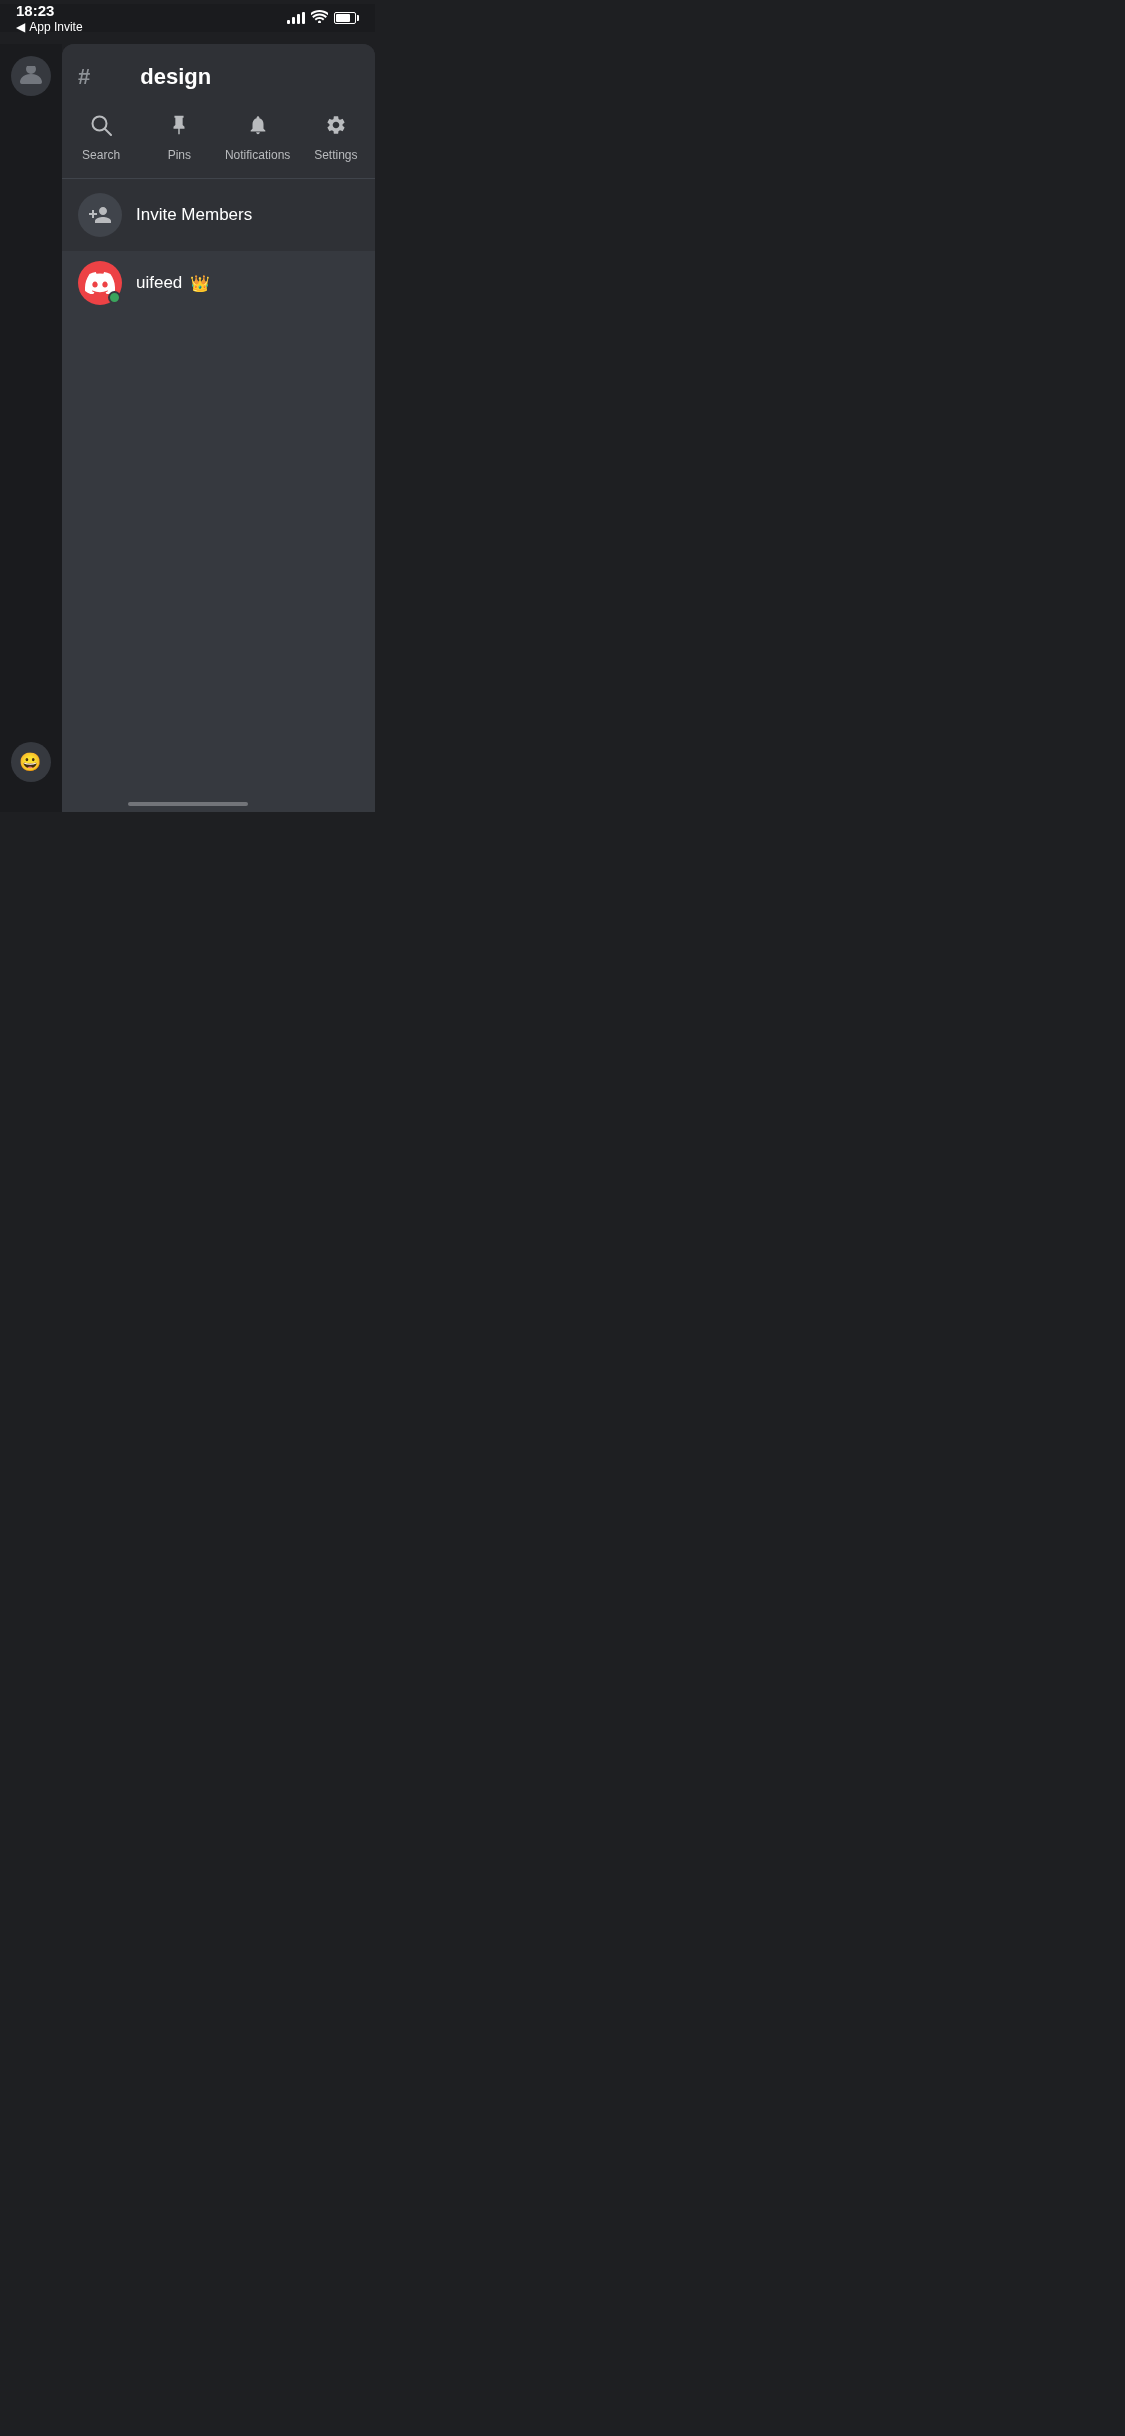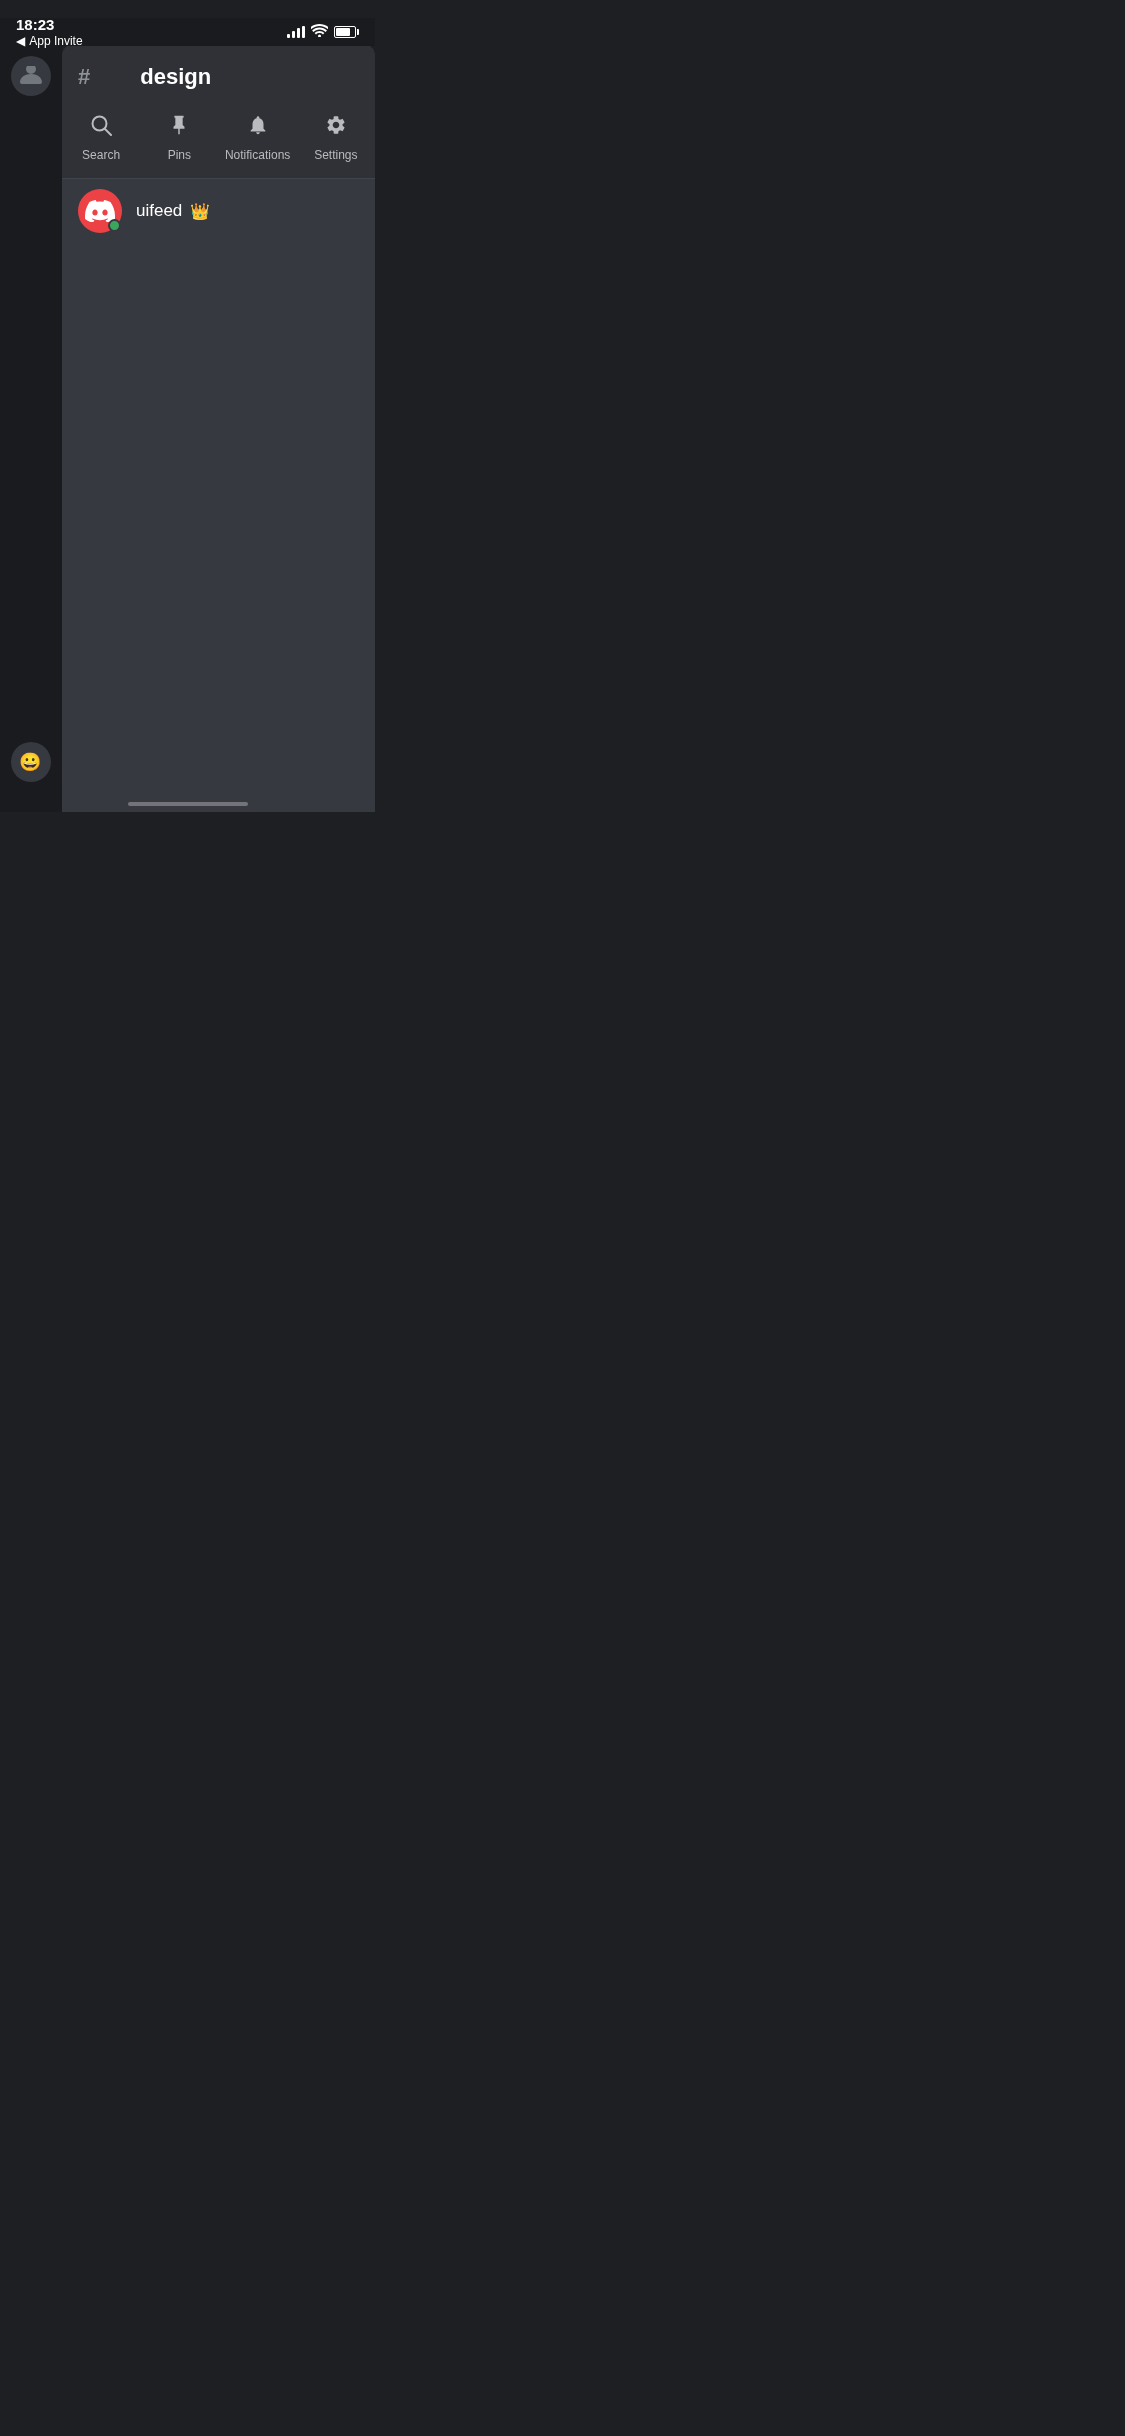--- a/index.html
+++ b/index.html
@@ -11,21 +11,21 @@
       background: #1e1f22;
       font-family: -apple-system, BlinkMacSystemFont, 'Helvetica Neue', sans-serif;
       color: #ffffff;
       overflow: hidden;
       position: relative;
     }
 
     
     .status-bar {
       position: absolute;
-      top: 18px;
+      top: 4px;
       left: 0;
       right: 0;
       height: 28px;
       background: #1a1b1e;
       display: flex;
       align-items: center;
       justify-content: space-between;
       padding: 0 16px;
       z-index: 100;
     }
@@ -417,20 +417,28 @@
         </svg>
       </span>
       <span class="toolbar-label">Settings</span>
     </div>
   </div>
 
   <div class="divider"></div>
 
   <div class="members-list">
 
+    <div class="invite-row">
+      <div class="invite-avatar">
+        <svg width="24" height="24" viewBox="0 0 24 24" fill="#b9bbbe">
+          <path d="M15 12c2.21 0 4-1.79 4-4s-1.79-4-4-4-4 1.79-4 4 1.79 4 4 4zm-9-2V7H4v3H1v2h3v3h2v-3h3v-2H6zm9 4c-2.67 0-8 1.34-8 4v2h16v-2c0-2.66-5.33-4-8-4z"></path>
+        </svg>
+      </div>
+      <span class="invite-label">Invite Members</span>
+    </div>
 
 
     <div class="member-row">
       <div class="member-avatar-container">
         <div class="member-avatar">
 
           <svg width="30" height="22" viewBox="0 0 30 22" fill="white">
             <path d="M25.4 2.1A24.7 24.7 0 0 0 19.2 0c-.3.5-.6 1.2-.8 1.7a22.9 22.9 0 0 0-6.9 0C11.3 1.2 11 .5 10.7 0A24.6 24.6 0 0 0 4.5 2.1C.6 7.9-.4 13.5.1 19a25 25 0 0 0 7.6 3.8c.6-.8 1.2-1.7 1.7-2.6a16 16 0 0 1-2.6-1.3c.2-.2.4-.3.6-.5a17.8 17.8 0 0 0 15.2 0l.6.5a16 16 0 0 1-2.6 1.3c.5.9 1 1.8 1.7 2.6A24.9 24.9 0 0 0 29.9 19c.6-6.4-1-12-4.5-16.9zM10 15.6c-1.5 0-2.7-1.4-2.7-3.1s1.2-3.1 2.7-3.1 2.7 1.4 2.7 3.1S11.5 15.6 10 15.6zm10 0c-1.5 0-2.7-1.4-2.7-3.1s1.2-3.1 2.7-3.1 2.7 1.4 2.7 3.1S21.5 15.6 20 15.6z"></path>
           </svg>
         </div>

